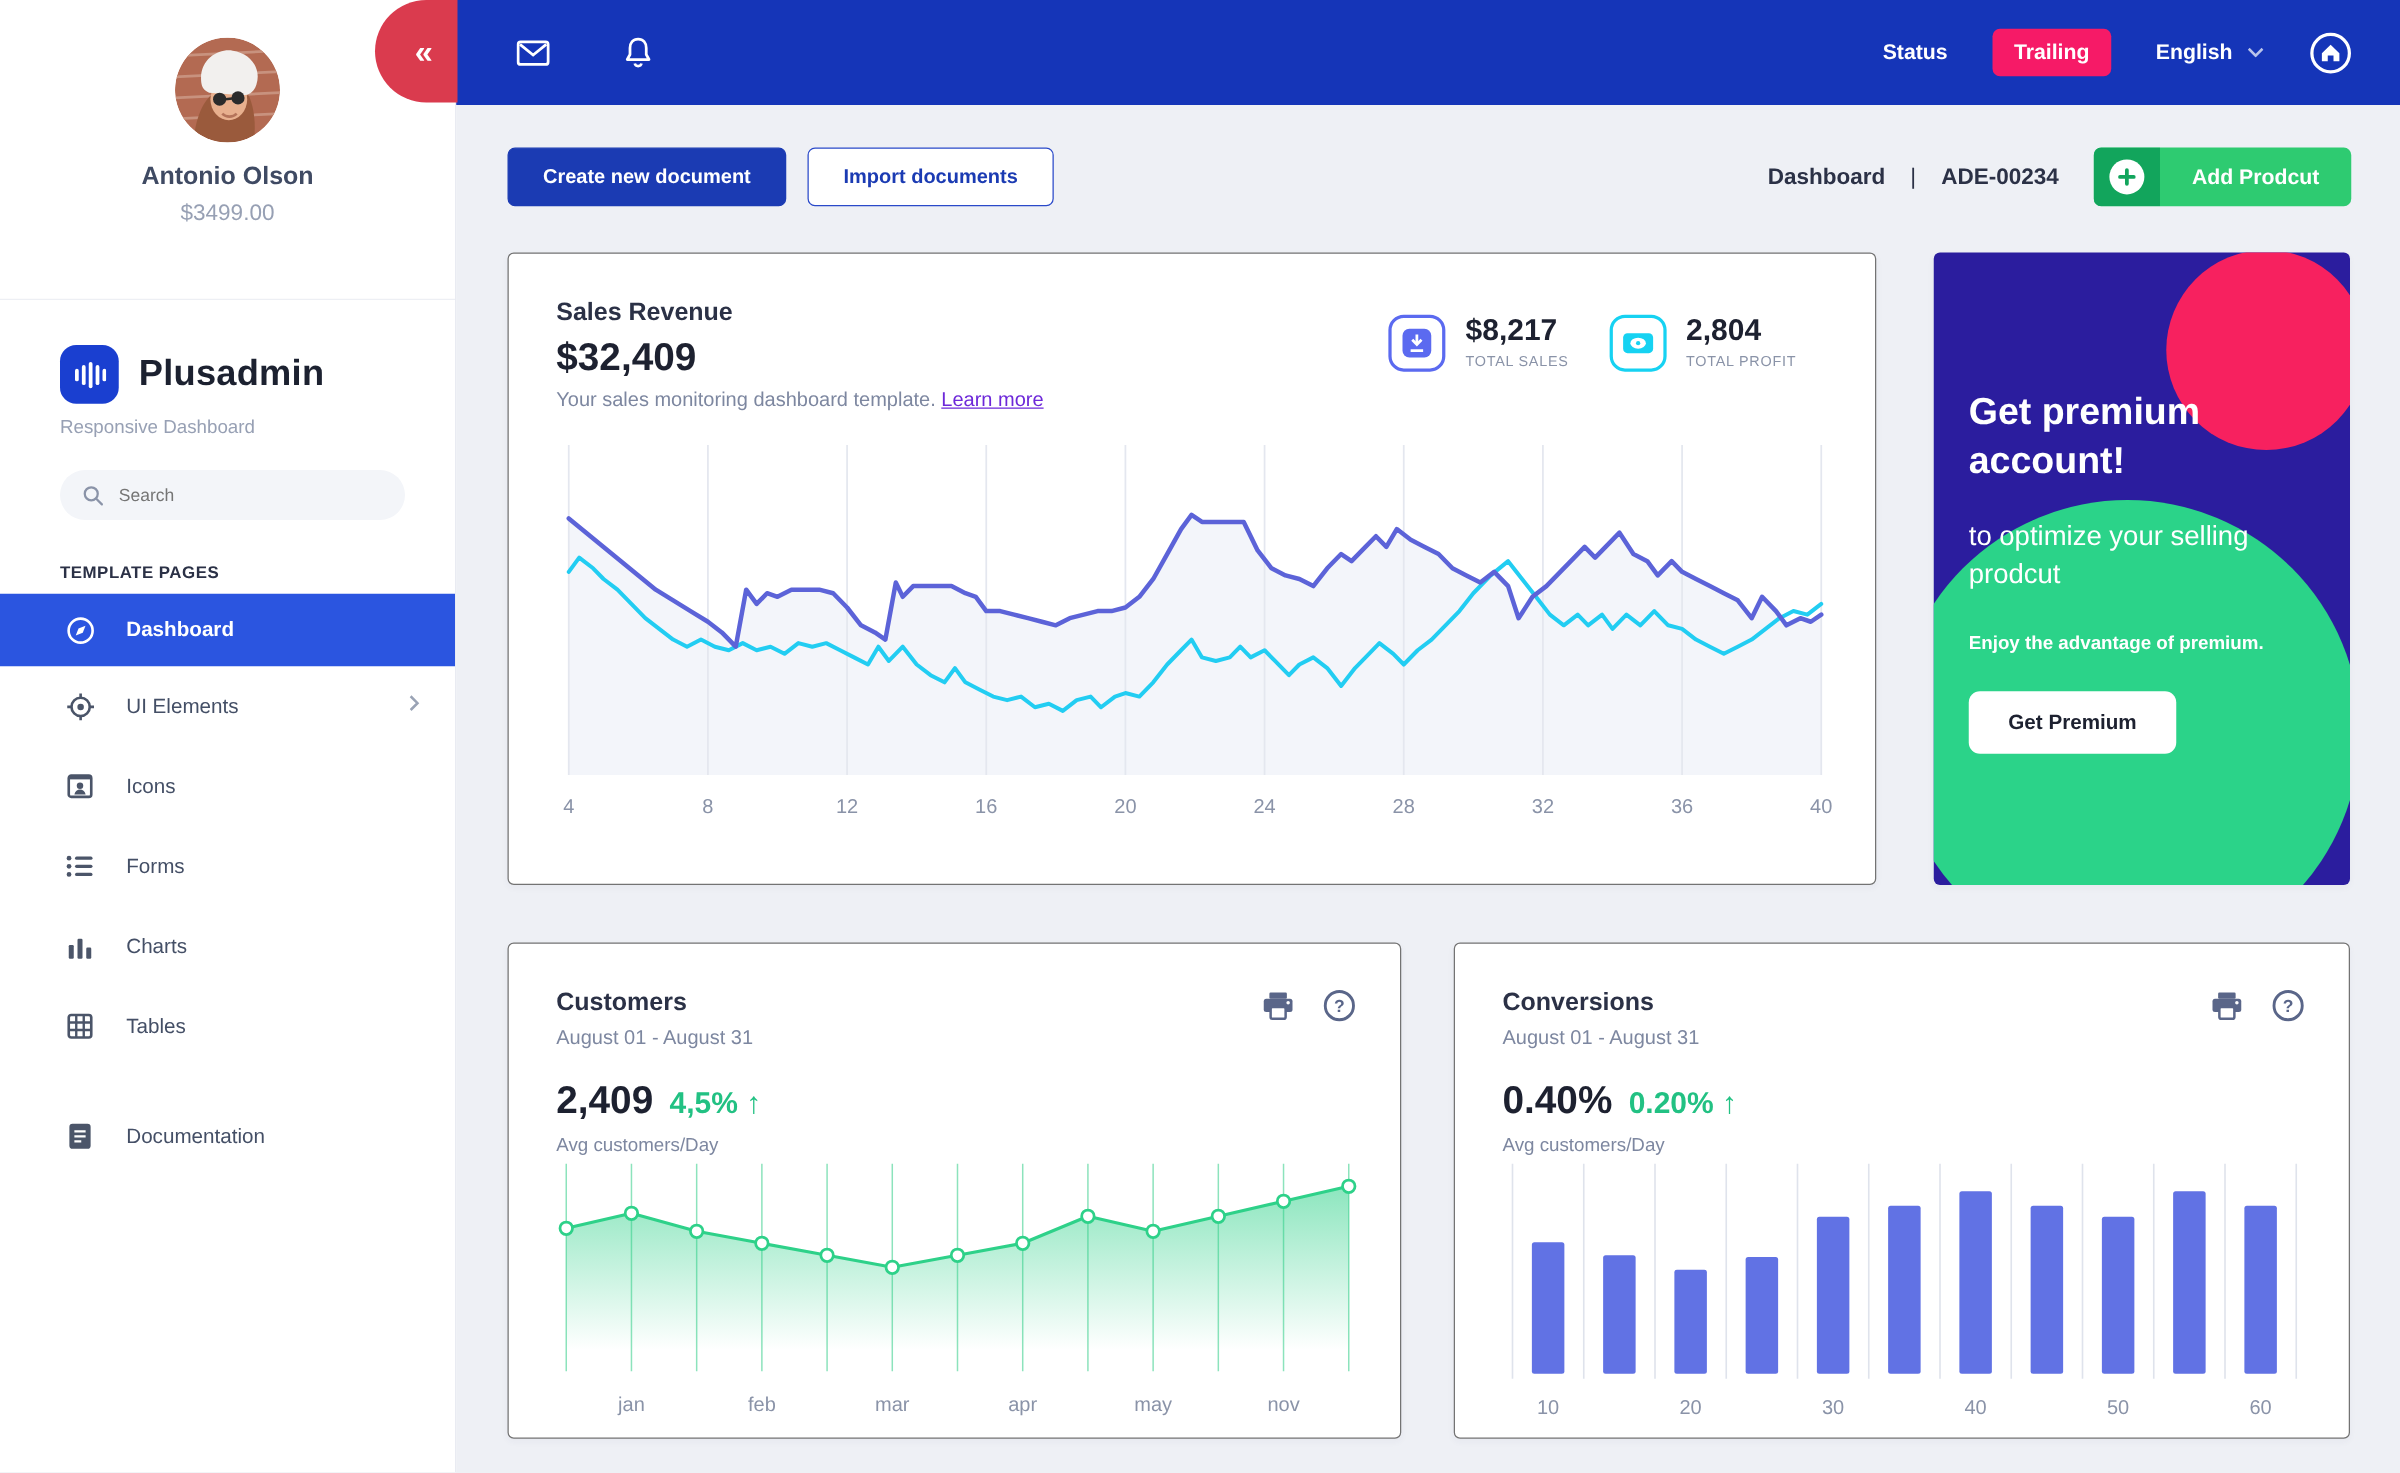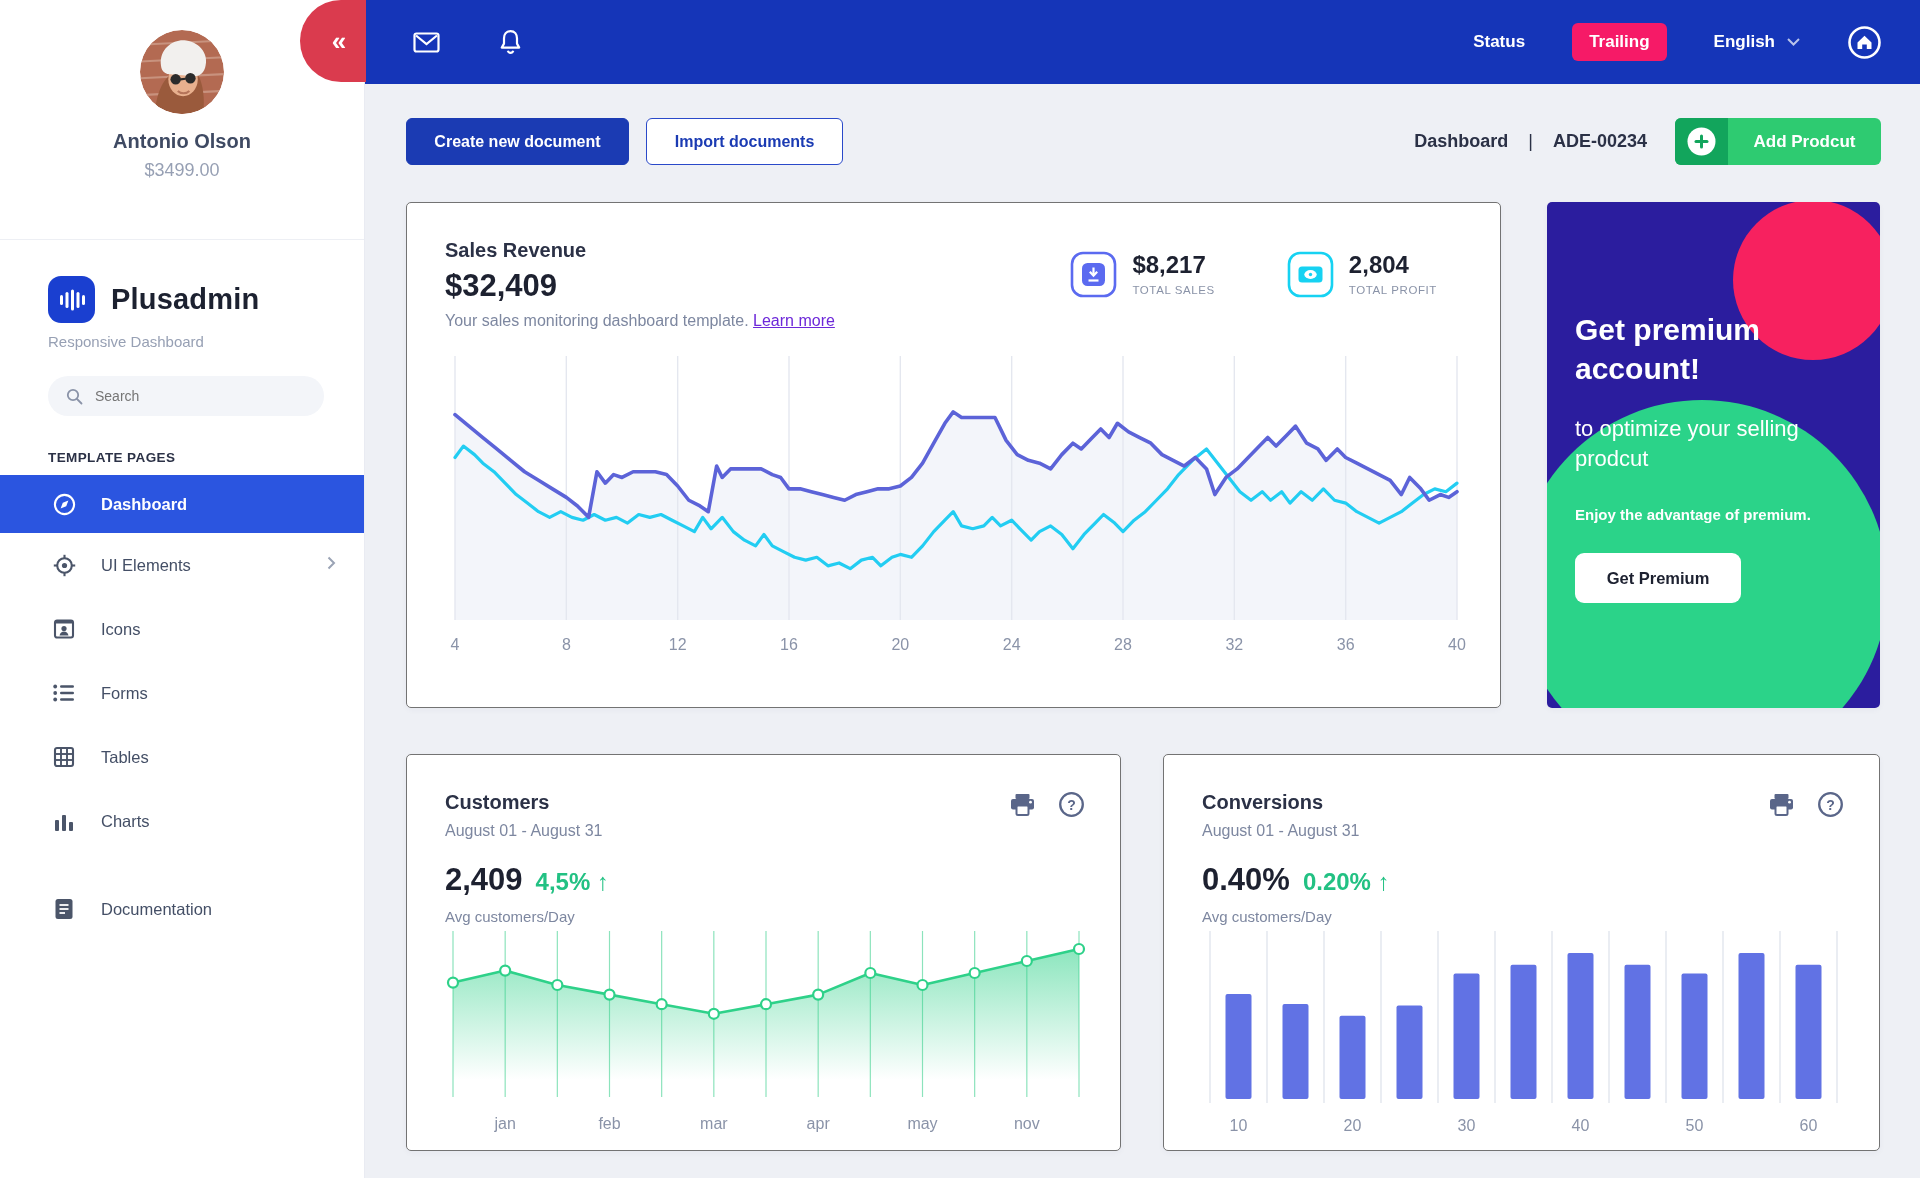--- a/index.html
+++ b/index.html
@@ -30,21 +30,21 @@
   .menu-item.active .mi-label { color:#ffffff; font-weight:bold; }
   .mi-icon { width:24px; display:flex; justify-content:center; flex:0 0 auto; }
   .mi-chevron { position:absolute; right:28px; top:50%; transform:translateY(-50%); }
   .menu-item.doc { margin-top:24px; }
 
   
   .topbar { position:absolute; left:365px; top:0; width:1555px; height:84px; background:#1535b8; display:flex; align-items:center; z-index:6; }
   .collapse-tab { position:absolute; left:-65px; top:0; width:66px; height:82px; background:#da3b4e; border-radius:41px 0 0 41px; display:flex; align-items:center; justify-content:center; cursor:pointer; }
   .collapse-tab span { color:#fff; font-size:26px; font-weight:bold; margin-left:10px; letter-spacing:-2px; }
   .tb-left { display:flex; align-items:center; gap:58px; margin-left:48px; }
-  .tb-right { margin-left:auto; display:flex; align-items:center; gap:47px; margin-right:38px; }
+  .tb-right { margin-left:auto; display:flex; align-items:center; gap:36px; margin-right:38px; }
   .tb-label { color:#ffffff; font-size:17px; font-weight:bold; cursor:pointer; }
   .tb-pill { background:#f61a67; color:#fff; font-size:17px; font-weight:bold; padding:9px 17px; border-radius:6px; cursor:pointer; }
   .tb-lang { display:flex; align-items:center; gap:12px; cursor:pointer; }
   .tb-icon { display:flex; cursor:pointer; }
 
   
   .content { position:absolute; left:365px; top:84px; width:1555px; height:1094px; padding:34px 39px 0 41px; }
   .actions-row { display:flex; align-items:center; height:47px; }
   .btn { height:47px; border-radius:6px; font-size:16px; font-weight:bold; display:flex; align-items:center; justify-content:center; cursor:pointer; }
   .btn-primary { width:223px; background:#1b3bb3; color:#fff; border:1px solid #1b3bb3; }
@@ -57,21 +57,21 @@
 
   .cards-top { display:flex; margin-top:37px; gap:46px; }
   .card { background:#ffffff; border:1px solid #737373; border-radius:5px; box-shadow:0 2px 6px rgba(40,50,90,0.04); }
 
   .sales-card { width:1095px; height:506px; padding:36px 35px 0 38px; }
   .sales-head { display:flex; }
   .sales-title { font-size:20px; font-weight:bold; color:#2b3146; }
   .sales-value { font-size:31px; font-weight:bold; color:#1d2130; margin-top:6px; }
   .sales-sub { font-size:16px; color:#7d87a0; margin-top:8px; }
   .sales-sub a { color:#6d28d9; text-decoration:underline; cursor:pointer; }
-  .sales-stats { margin-left:auto; display:flex; gap:72px; padding-right:28px; margin-top:12px;justify-content:flex-end; }
+  .sales-stats { margin-left:auto; display:flex; gap:32px; padding-right:28px; margin-top:12px;justify-content:flex-end; }
   .stat { display:flex; gap:15px; align-items:flex-start; }
   .stat-value { font-size:24px; font-weight:bold; color:#1d2130; }
   .stat-label { font-size:11.5px; color:#8a93a8; letter-spacing:0.6px; margin-top:5px; }
 
   .premium-card { width:333px; height:506px; background:#2b1d9e; border:none; border-radius:5px; position:relative; overflow:hidden; }
   .pc-circle-pink { position:absolute; width:160px; height:160px; border-radius:50%; background:#f7215f; right:-13px; top:-2px; }
   .pc-circle-green { position:absolute; width:372px; height:372px; border-radius:50%; background:#2bd389; left:-31px; top:198px; }
   .pc-body { position:relative; padding:108px 34px 0 28px; }
   .pc-title { color:#fff; font-size:30px; font-weight:bold; line-height:39px; }
   .pc-sub { color:#fff; font-size:22px; line-height:30px; margin-top:26px; font-weight:normal; }
@@ -204,40 +204,40 @@
           <rect x="7" y="7.7" width="14" height="2.6" rx="1.3"></rect>
         <circle cx="2.2" cy="15.5" r="1.9"></circle>
           <rect x="7" y="14.2" width="14" height="2.6" rx="1.3"></rect>
       </svg>
     </span>
     <span class="mi-label">Forms</span>
   </div>
 
   <div class="menu-item">
     <span class="mi-icon">
+      <svg width="21" height="21" viewBox="0 0 21 21" fill="#4b5569">
+        <rect x="1" y="9" width="4" height="11" rx="1"></rect>
+        <rect x="8" y="4" width="4" height="16" rx="1"></rect>
+        <rect x="15" y="11" width="4" height="9" rx="1"></rect>
+      </svg>
+    </span>
+    <span class="mi-label">Charts</span>
+  </div>
+
+  <div class="menu-item">
+    <span class="mi-icon">
       <svg width="22" height="22" viewBox="0 0 22 22">
         <rect x="2" y="2" width="18" height="18" rx="2" fill="none" stroke="#4b5569" stroke-width="2.1"></rect>
         <line x1="2" y1="8" x2="20" y2="8" stroke="#4b5569" stroke-width="1.9"></line>
         <line x1="2" y1="14" x2="20" y2="14" stroke="#4b5569" stroke-width="1.9"></line>
         <line x1="8" y1="2" x2="8" y2="20" stroke="#4b5569" stroke-width="1.9"></line>
         <line x1="14" y1="2" x2="14" y2="20" stroke="#4b5569" stroke-width="1.9"></line>
       </svg>
     </span>
     <span class="mi-label">Tables</span>
-  </div>
-
-  <div class="menu-item">
-    <span class="mi-icon">
-      <svg width="21" height="21" viewBox="0 0 21 21" fill="#4b5569">
-        <rect x="1" y="9" width="4" height="11" rx="1"></rect>
-        <rect x="8" y="4" width="4" height="16" rx="1"></rect>
-        <rect x="15" y="11" width="4" height="9" rx="1"></rect>
-      </svg>
-    </span>
-    <span class="mi-label">Charts</span>
   </div>
 
   <div class="menu-item doc">
     <span class="mi-icon">
       <svg width="20" height="22" viewBox="0 0 20 22">
         <rect x="1.5" y="1" width="17" height="20" rx="2.5" fill="#4b5569"></rect>
         <line x1="5.5" y1="7" x2="14.5" y2="7" stroke="#ffffff" stroke-width="1.8"></line>
         <line x1="5.5" y1="11" x2="14.5" y2="11" stroke="#ffffff" stroke-width="1.8"></line>
         <line x1="5.5" y1="15" x2="11" y2="15" stroke="#ffffff" stroke-width="1.8"></line>
       </svg>

